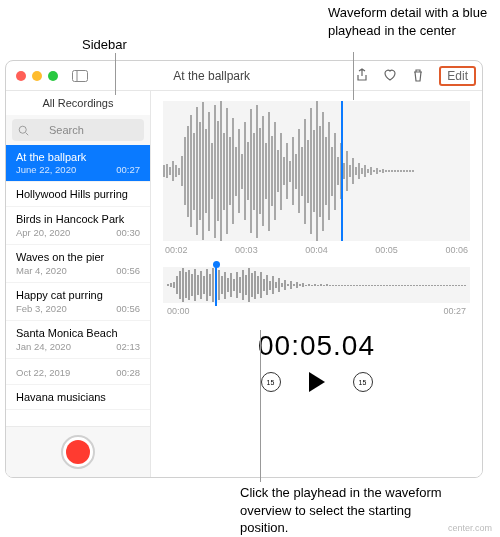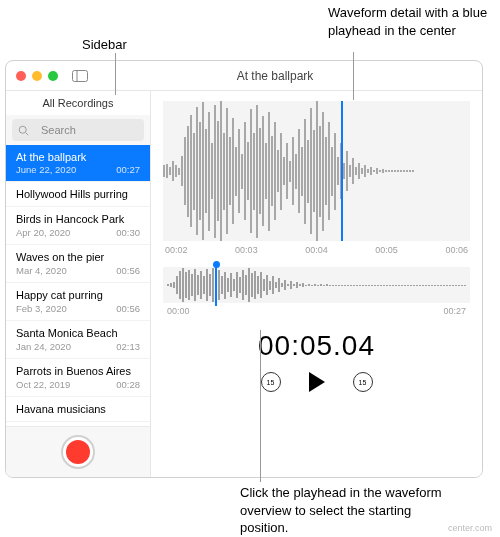--- a/index.html
+++ b/index.html
@@ -13,21 +13,21 @@
 .dot { width: 10px; height: 10px; border-radius: 50%; }
 .tb-icon { width: 16px; height: 16px; margin-left: 14px; color: #888; display: flex; align-items: center; justify-content: center; }
 .tb-title { flex: 1; text-align: center; font-size: 12px; color: #444; padding-right: 20px; }
 .tb-actions { display: flex; gap: 14px; padding-right: 6px; align-items: center; }
 .tb-actions svg { width: 14px; height: 14px; color: #666; }
 .edit-btn { font-size: 12px; color: #666; border: 2px solid #e05b2b; border-radius: 3px; padding: 1px 6px; }
 
 .body { display: flex; flex: 1; min-height: 0; }
 .sidebar { width: 160px; border-right: 1px solid #e6e6e6; display: flex; flex-direction: column; background: #f7f7f7; }
 .all-rec { text-align: center; font-size: 11px; padding: 6px 0; color: #333; background: #fff; }
-.search { margin: 4px 6px; height: 22px; border-radius: 4px; background: #e9e9e9; display: flex; align-items: center; padding: 0 6px; gap: 12px; color: #888; font-size: 11px; }
+.search { margin: 4px 6px; height: 22px; border-radius: 4px; background: #e9e9e9; display: flex; align-items: center; padding: 0 6px; gap: 20px; color: #888; font-size: 11px; }
 .list { flex: 1; overflow: hidden; background: #fff; }
 .rec { padding: 6px 10px; display: flex; flex-direction: column; border-bottom: 1px solid #f2f2f2; position: relative; }
 .rec.selected { background: #0a7aff; color: #fff; }
 .rec-title { font-size: 11px; font-weight: 500; }
 .rec-row { display: flex; justify-content: space-between; margin-top: 2px; font-size: 9.5px; }
 .rec-date { color: #999; }
 .rec-dur { color: #999; }
 .rec.selected .rec-title::after { content: ""; }
 .rec.selected .sub { font-size: 9.5px; color: #cfe4ff; margin-top: 1px; }
 
@@ -79,20 +79,32 @@
       <div class="dot" style="background:#febc2e;"></div>
       <div class="dot" style="background:#28c840;"></div>
     </div>
     <div class="tb-icon">
       <svg viewBox="0 0 16 12" width="16" height="12">
           <rect x="0.5" y="0.5" width="15" height="11" rx="2" fill="none" stroke="currentColor"></rect>
           <line x1="5" y1="0.5" x2="5" y2="11.5" stroke="currentColor"></line>
         </svg>
     </div>
     <div class="tb-title">At the ballpark</div>
+    <div class="tb-actions">
+      <span><svg viewBox="0 0 14 14">
+            <path d="M7 1v7M4 3l3-2 3 2M3 7v5h8V7" fill="none" stroke="currentColor" stroke-width="1.2"></path>
+          </svg></span>
+      <span><svg viewBox="0 0 14 14">
+            <path d="M7 12s-5-3-5-7a3 3 0 015-2 3 3 0 015 2c0 4-5 7-5 7z" fill="none" stroke="currentColor" stroke-width="1.2"></path>
+          </svg></span>
+      <span><svg viewBox="0 0 14 14">
+            <path d="M3 4h8M5 4V2h4v2M4 4l1 9h4l1-9" fill="none" stroke="currentColor" stroke-width="1.2"></path>
+          </svg></span>
+      <span class="edit-btn">Edit</span>
+    </div>
   </div>
 
   <div class="body">
     <div class="sidebar">
       <div class="all-rec">All Recordings</div>
       <div class="search">
         <svg width="11" height="11" viewBox="0 0 14 14">
             <circle cx="6" cy="6" r="4.5" fill="none" stroke="currentColor"></circle>
             <line x1="10" y1="10" x2="13" y2="13" stroke="currentColor"></line>
           </svg>
@@ -131,21 +143,20 @@
             </div>
           </div>
           <div class="rec">
             <div class="rec-title">Santa Monica Beach</div>
             <div class="rec-row">
               <span class="rec-date">Jan 24, 2020</span>
               <span class="rec-dur">02:13</span>
             </div>
           </div>
           <div class="rec">
-            <div class="rec-title">Parrots in Buenos Aires</div>
             <div class="rec-row">
               <span class="rec-date">Oct 22, 2019</span>
               <span class="rec-dur">00:28</span>
             </div>
           </div>
           <div class="rec">
             <div class="rec-title">Havana musicians</div>
           </div>
         </div>
       <div class="record-area">

